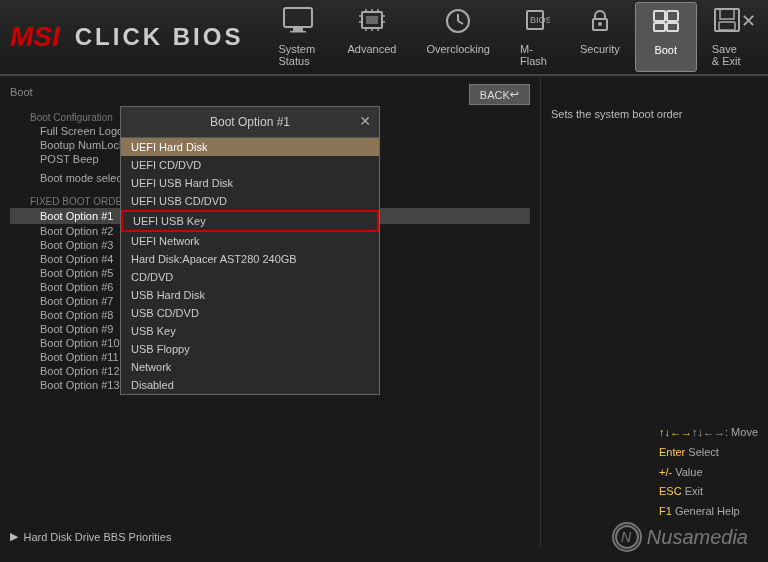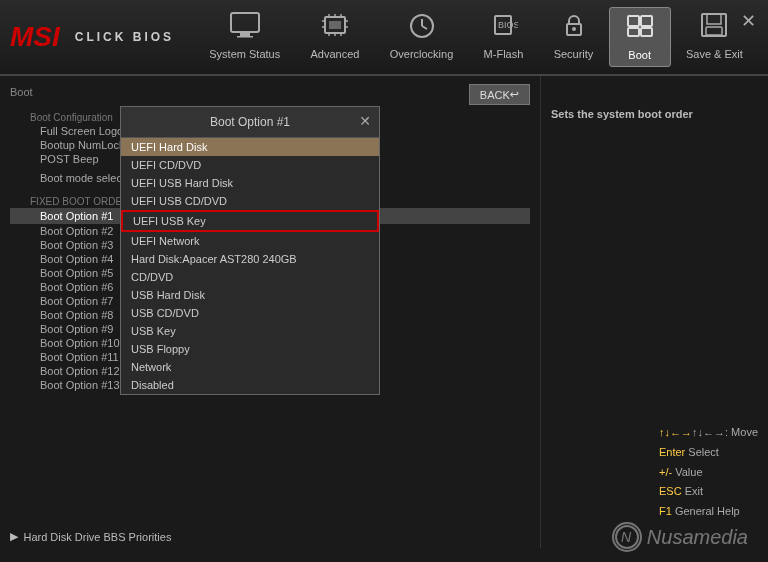--- a/index.html
+++ b/index.html
@@ -25,21 +25,21 @@
     .logo {
       color: #cc0000;
       font-size: 28px;
       font-weight: bold;
       font-style: italic;
       margin-right: 10px;
       font-family: 'Arial Black', Arial, sans-serif;
     }
     .logo-text {
       color: #ccc;
-      font-size: 12px;
+      font-size: 24px;
       font-weight: bold;
       letter-spacing: 3px;
       text-transform: uppercase;
     }
     .close-btn {
       position: absolute;
       right: 12px;
       top: 10px;
       color: #aaa;
       font-size: 18px;
@@ -177,21 +177,20 @@
       padding: 10px;
       border-left: 1px solid #333;
       color: #aaa;
       font-size: 11px;
     }
     .help-text {
       margin-top: 20px;
       color: #bbb;
       font-size: 11px;
       line-height: 1.5;
-      font-weight: bold;
     }
     .key-help {
       position: absolute;
       bottom: 40px;
       right: 10px;
       color: #aaa;
       font-size: 11px;
       line-height: 1.8;
     }
     .key-help span {

